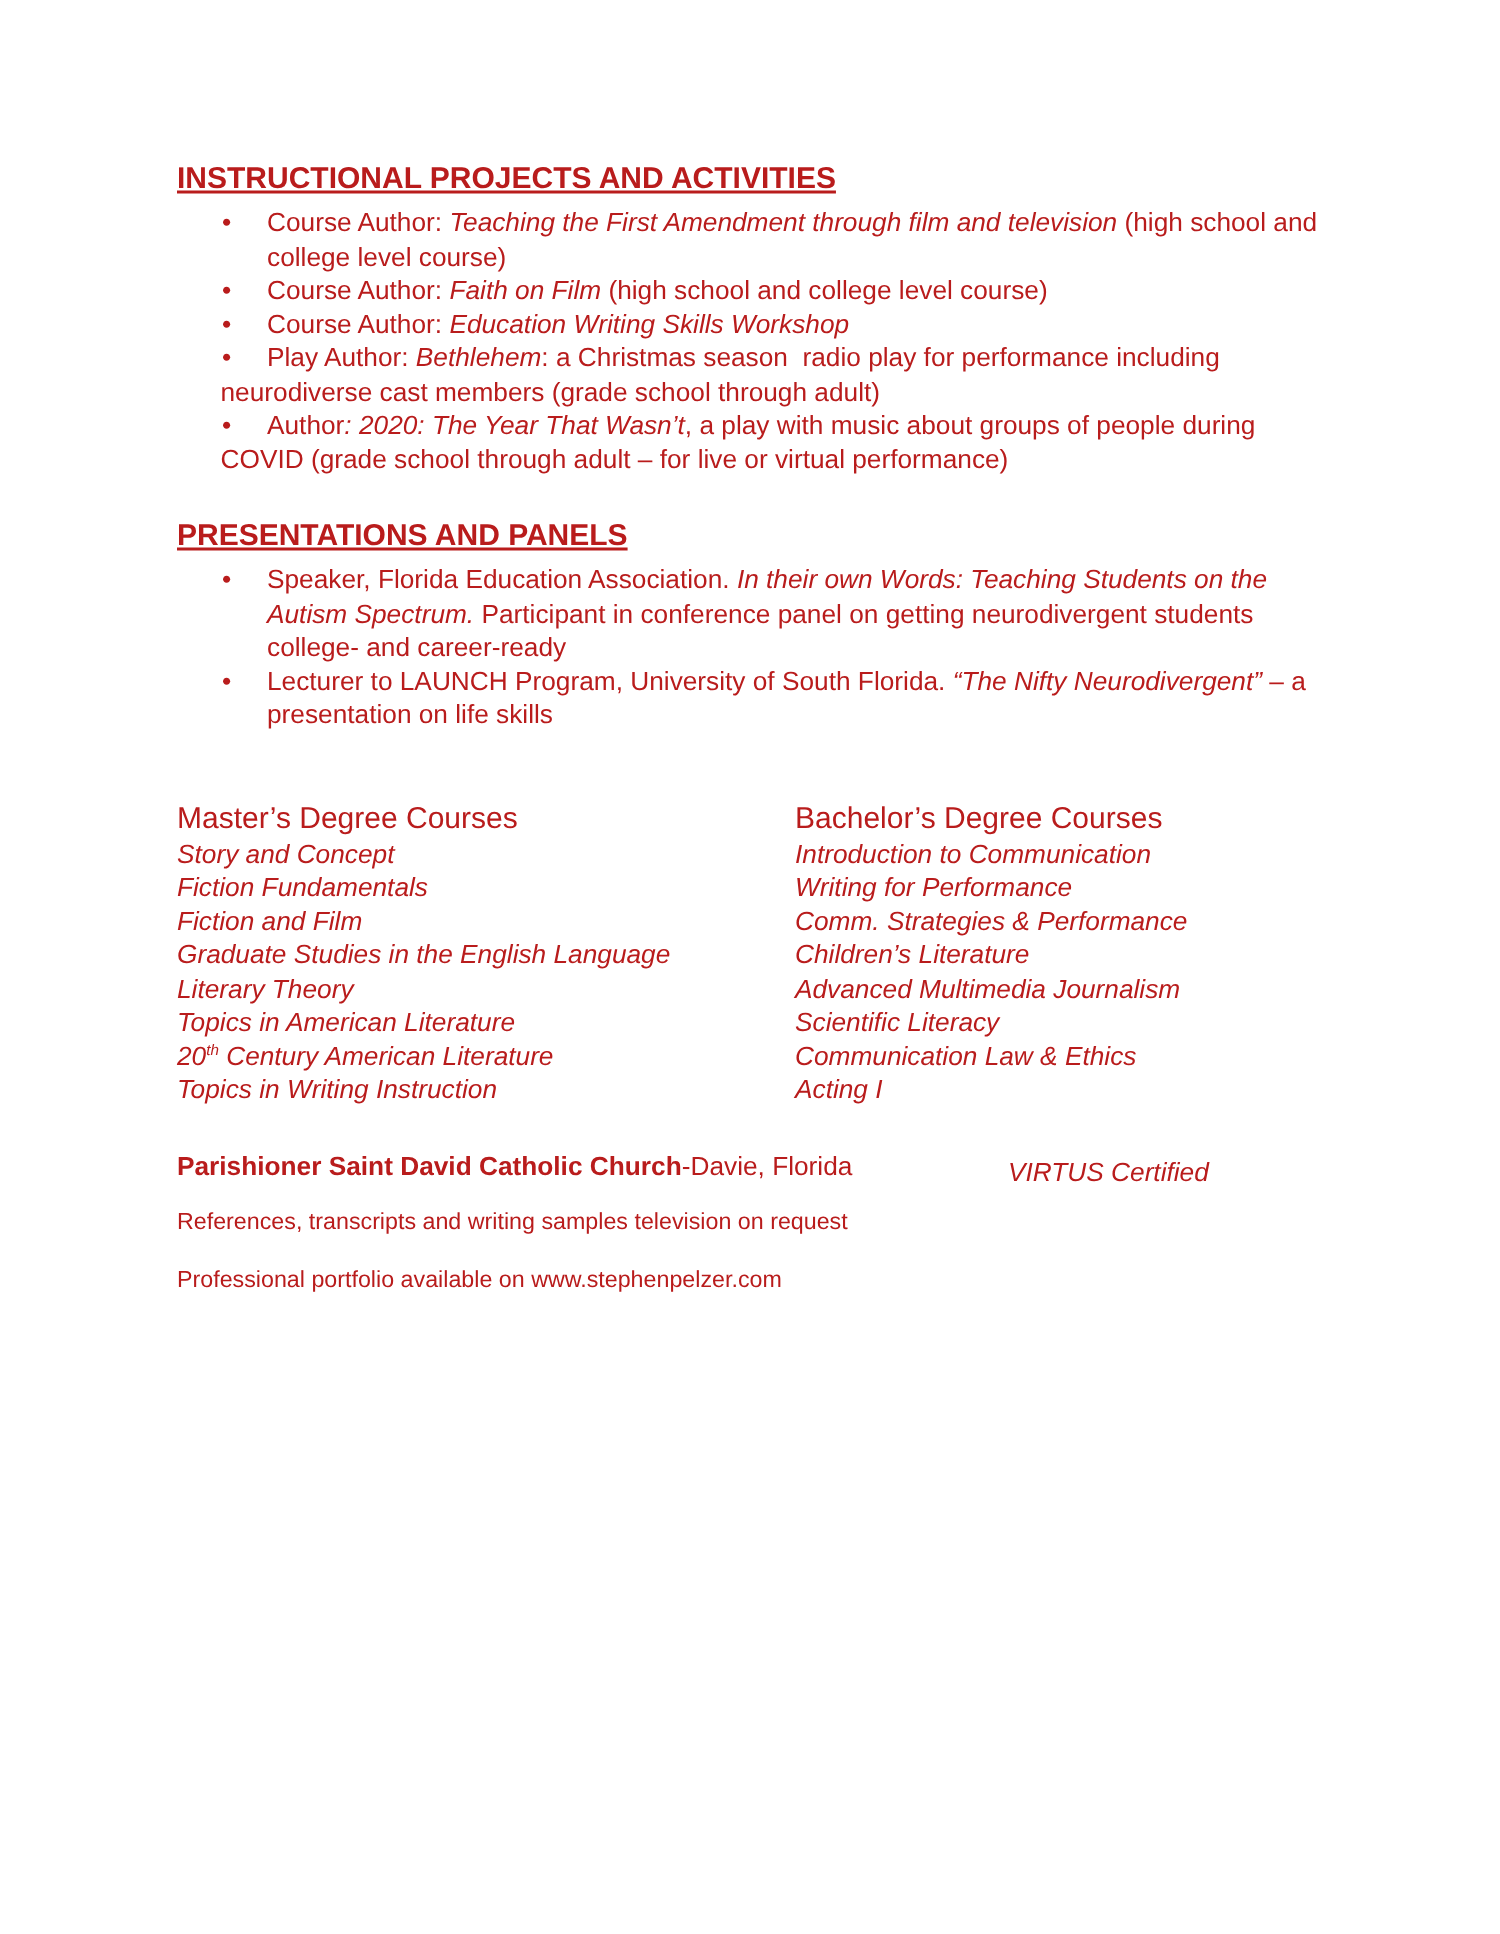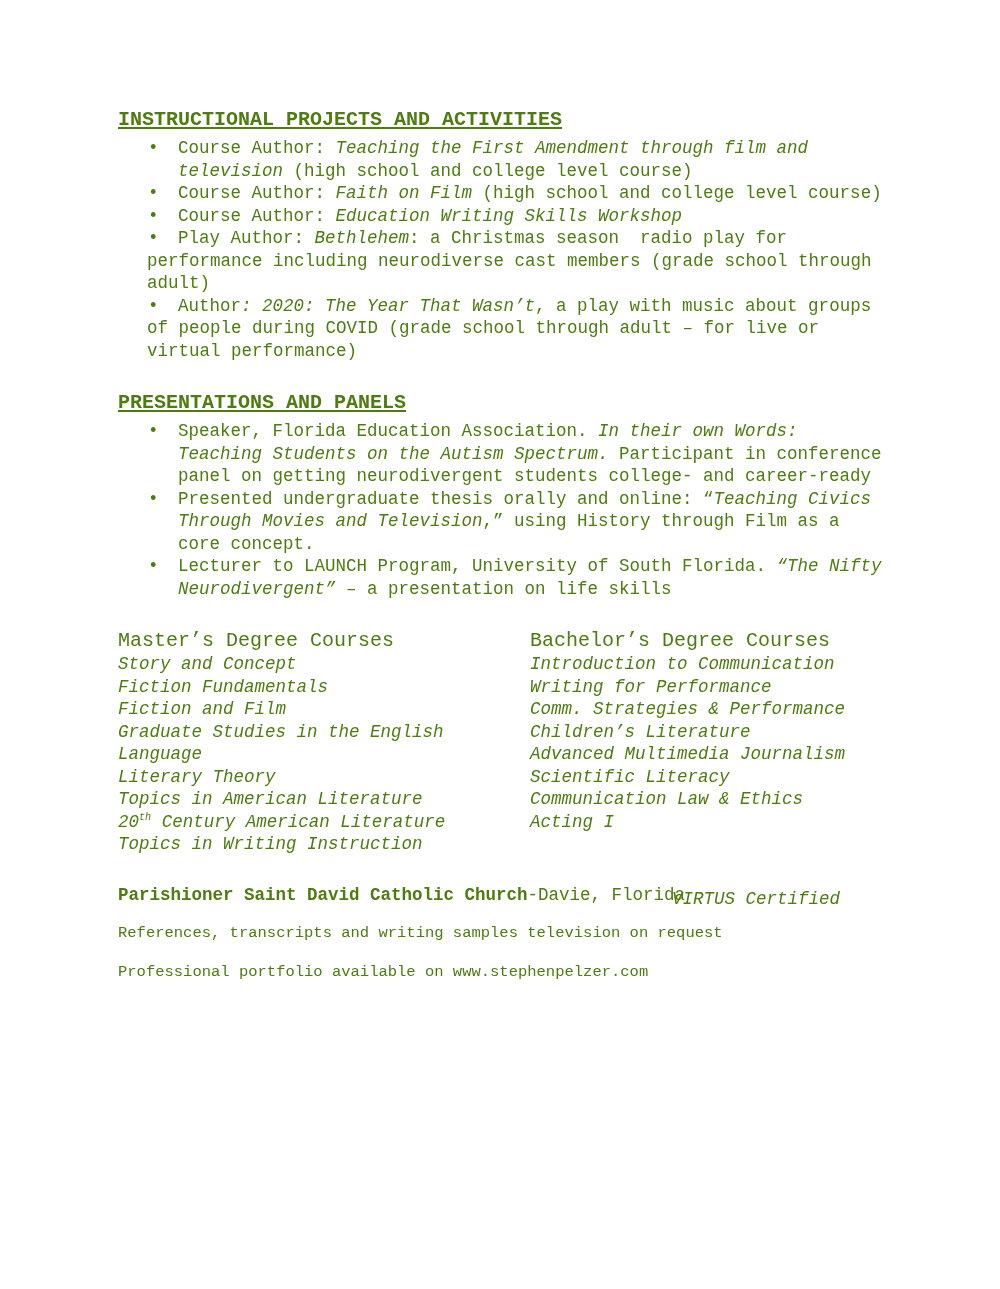--- a/index.html
+++ b/index.html
@@ -2,22 +2,22 @@
 <html><head>
 <meta charset="utf-8">
 <style>
   html,body{margin:0;padding:0;background:#ffffff;}
   .page{
     position:relative;
     box-sizing:border-box;
     width:1000px;
     height:1289px;
     background:#ffffff;
-    color:#4d7c0f;
-    font-family:Liberation Mono, monospace;
+    color:#b91c1c;
+    font-family:Liberation Sans, sans-serif;
     font-size:17.5px;
     line-height:22.5px;
     padding:108px 108px 0 118px;
     overflow:hidden;
   }
   .sec-title{
     font-size:20px;
     line-height:23px;
     font-weight:bold;
     text-decoration:underline;
@@ -27,21 +27,21 @@
   .section{margin:0;}
   .section + .section{margin-top:29px;}
   .bullet{white-space:pre-wrap;}
   .bullet.hang{padding-left:60px;text-indent:-30px;}
   .bullet.flat{padding-left:29px;text-indent:1px;}
   .marker{display:inline-block;width:30px;text-indent:0;}
   .it{font-style:italic;text-align:right;}
   .cols{display:flex;}
   .col-left{width:412px;flex:0 0 412px;}
   .col-right{flex:1 1 auto;}
-  .col-header{font-size:20px;line-height:24px;}
+  .col-header{font-size:20px;line-height:24px;margin-top:17px;}
   .course{font-style:italic;line-height:22.5px;}
   .course sup{font-size:0.58em;line-height:0;vertical-align:super;font-style:italic;}
   .cw-title{margin-bottom:3px;}
   .footer{margin-top:28px;}
   .parish-line{position:relative;line-height:22.5px;}
   .parish-bold{font-weight:bold;}
   .virtus{position:absolute;left:554px;top:4px;font-style:italic;}
   .fine{font-size:15.5px;line-height:18px;}
   .fine-refs{margin-top:18px;}
   .fine-portfolio{margin-top:21px;}
@@ -59,21 +59,20 @@
       <div class="bullet hang"><span class="marker">•</span><span class="bullet-text"><span>Course Author: </span><span class="it">Education Writing Skills Workshop</span></span></div>
       <div class="bullet flat"><span class="marker">•</span><span class="bullet-text"><span>Play Author: </span><span class="it">Bethlehem</span><span>: a Christmas season  radio play for performance including neurodiverse cast members (grade school through adult)</span></span></div>
       <div class="bullet flat"><span class="marker">•</span><span class="bullet-text"><span>Author</span><span class="it">: 2020: The Year That Wasn’t</span><span>, a play with music about groups of people during COVID (grade school through adult – for live or virtual performance)</span></span></div>
     </div>
   </section>
 
   <section class="section">
     <h2 class="sec-title">PRESENTATIONS AND PANELS</h2>
     <div>
       <div class="bullet hang"><span class="marker">•</span><span class="bullet-text"><span>Speaker, Florida Education Association. </span><span class="it">In their own Words: Teaching Students on the Autism Spectrum.</span><span> Participant in conference panel on getting neurodivergent students college- and career-ready</span></span></div>
-      <div class="bullet hang"><span class="marker">•</span><span class="bullet-text"><span>Presented undergraduate thesis orally and online: “</span><span class="it">Teaching Civics Through Movies and Television</span><span>,” using History through Film as a core concept.</span></span></div>
       <div class="bullet hang"><span class="marker">•</span><span class="bullet-text"><span>Lecturer to LAUNCH Program, University of South Florida. </span><span class="it">“The Nifty Neurodivergent”</span><span> – a presentation on life skills</span></span></div>
     </div>
   </section>
 
   <section class="section">
     <div class="cols">
       <div class="col-left">
         <div class="col-header">Master’s Degree Courses</div>
         <div class="course">Story and Concept</div>
         <div class="course">Fiction Fundamentals</div>

